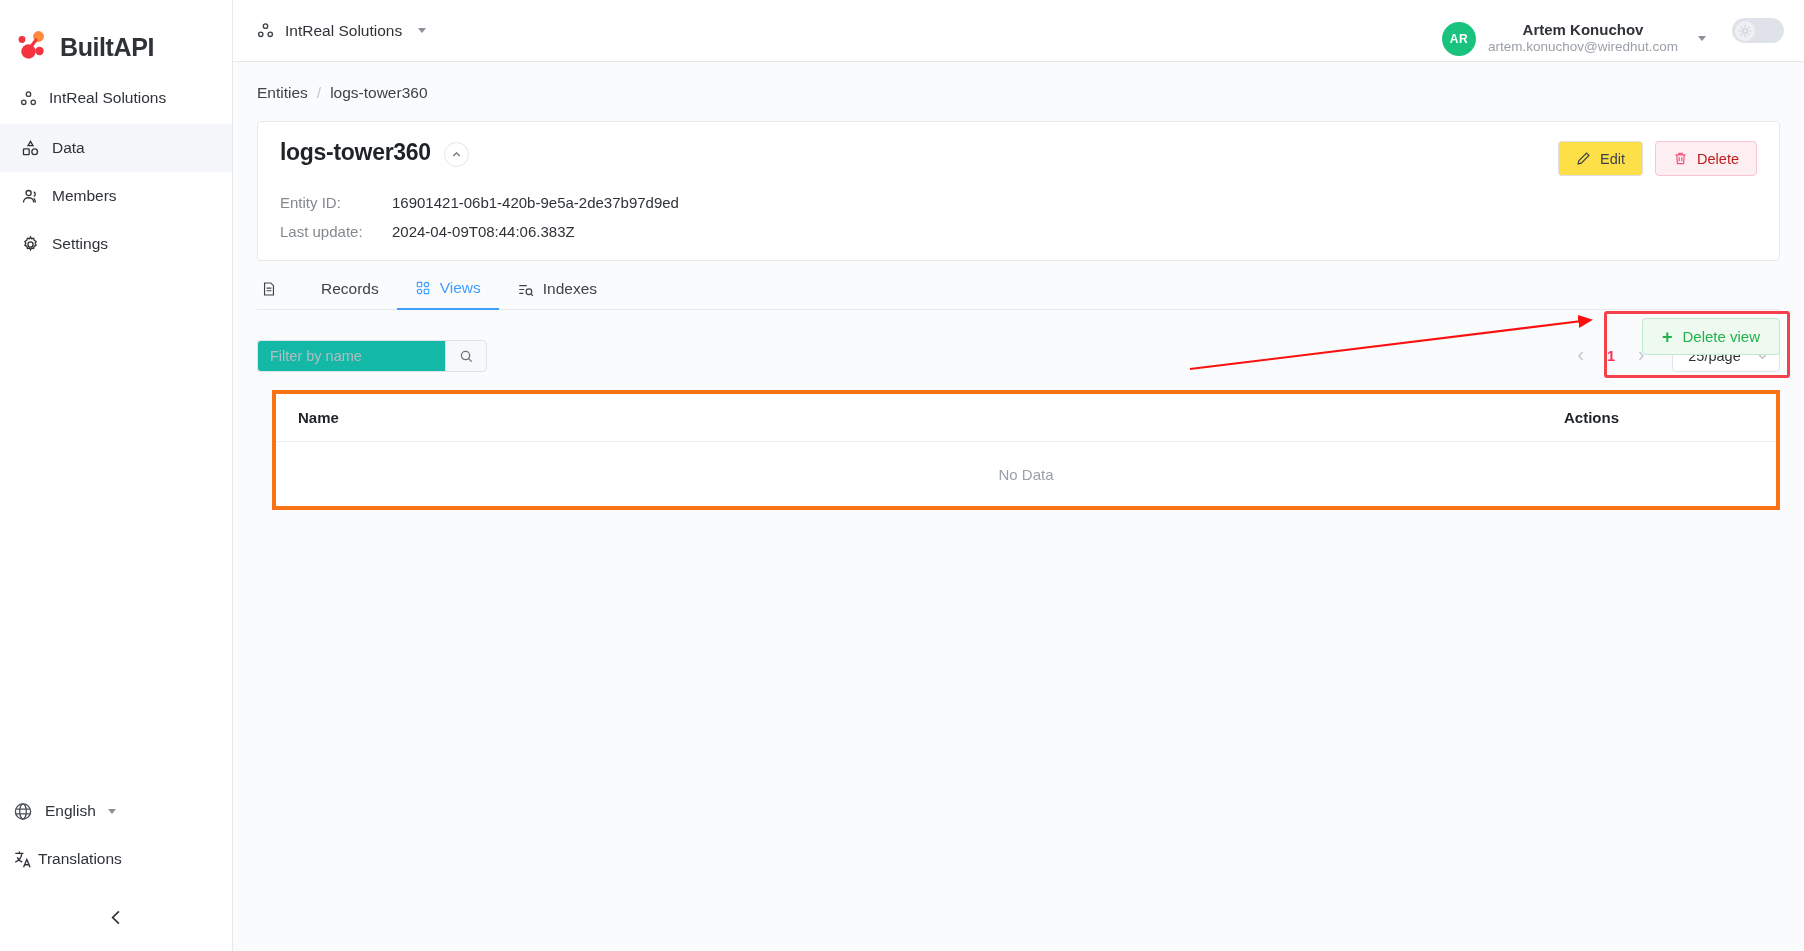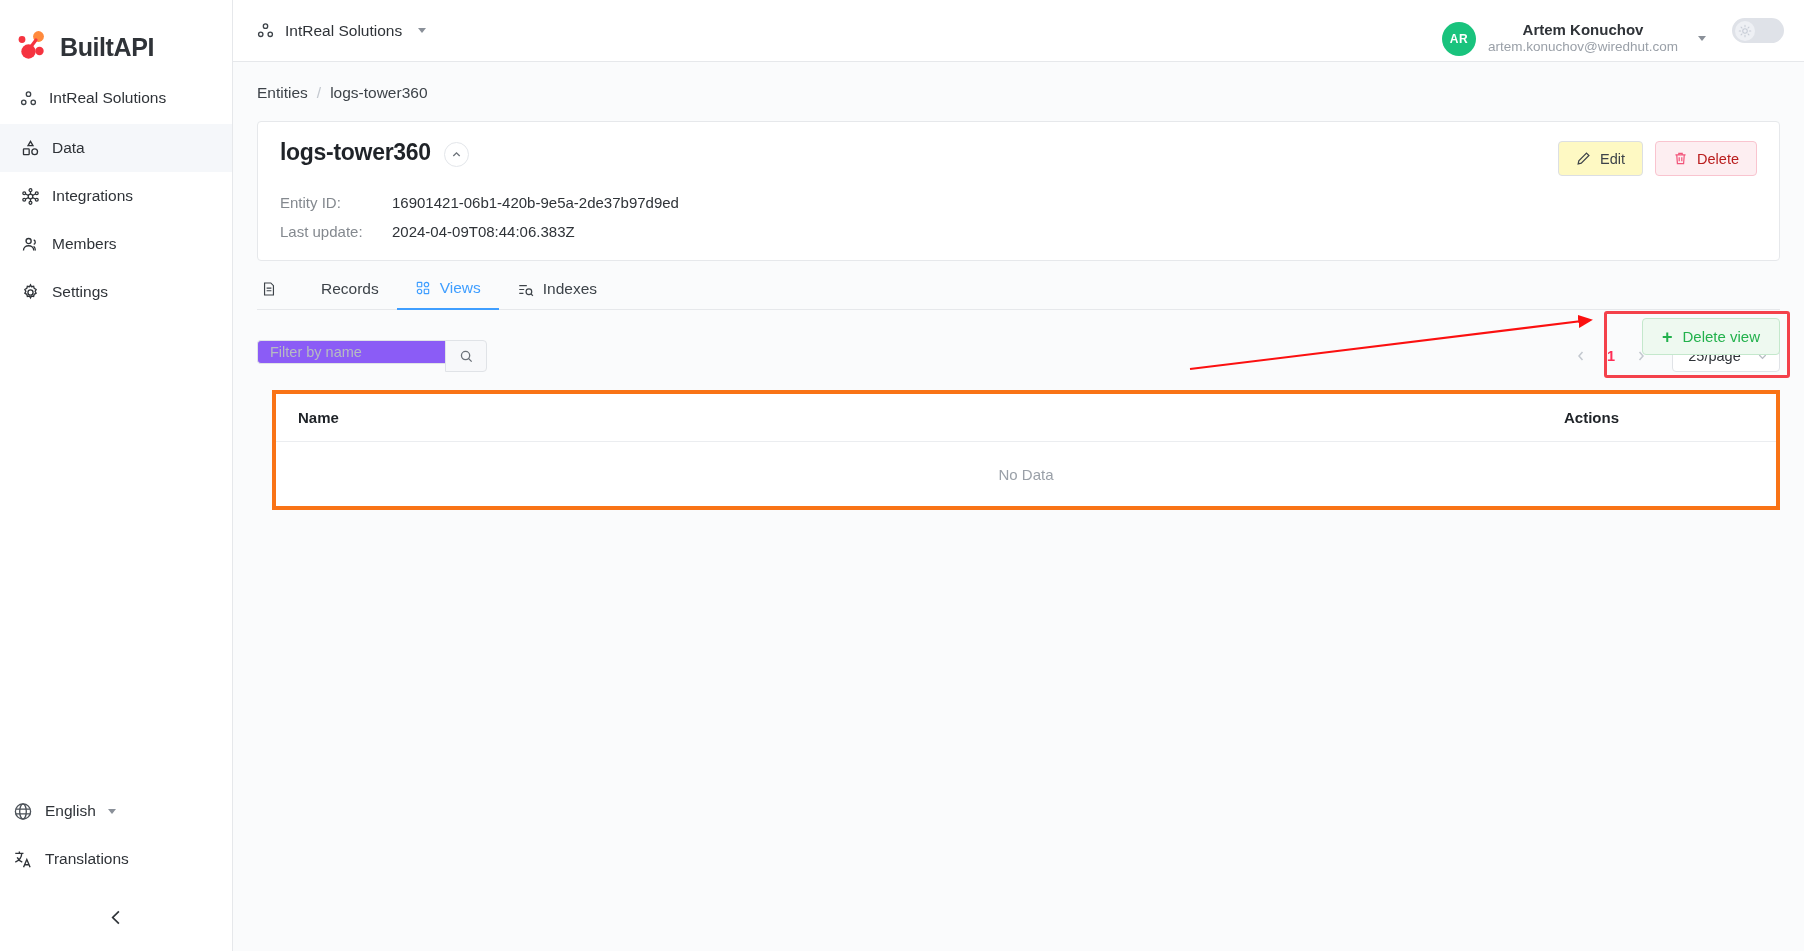--- a/index.html
+++ b/index.html
@@ -45,21 +45,21 @@
 
   .side-bottom {
     margin-top: auto; display: flex; flex-direction: column;
     padding-bottom: 6px;
   }
   .side-lang {
     height: 48px; display:flex; align-items:center; gap: 12px;
     padding-left: 13px; cursor: pointer; color:#2f3338; font-size:15.5px;
   }
   .side-trans {
-    height: 48px; display:flex; align-items:center; gap: 12px;
+    height: 48px; display:flex; align-items:center; gap: 5px;
     padding-left: 13px; cursor: pointer; color:#2f3338; font-size:15.5px;
   }
   .collapse-btn {
     height: 56px; display:flex; align-items:center; justify-content:center;
     cursor: pointer; margin-top: 6px;
   }
   .caret-sm {
     width:0;height:0;border-left:4.5px solid transparent;border-right:4.5px solid transparent;
     border-top:5px solid #8a9099; display:inline-block;
   }
@@ -117,21 +117,21 @@
   }
   .collapse-circle {
     width: 25px; height: 25px; border-radius: 50%; border: 1px solid #e3e6ea;
     background:#fff; display:flex; align-items:center; justify-content:center;
     margin-left: 13px; margin-top: 1px; cursor:pointer; flex:0 0 25px;
   }
   .card-actions { margin-left:auto; display:flex; gap: 12px; }
   .btn {
     display:flex; align-items:center; gap: 9px; height: 35px;
     padding: 0 17px; border-radius: 4px; font-size: 14.5px; cursor:pointer;
-    border: 1px solid #dcdfe3; background:#fef9c3; color:#3d4349;
+    border: 1px solid #dcdfe3; background:#fde047; color:#3d4349;
   }
   .btn-delete {
     background: #fdeef1; border-color: #f9c4cf; color: #b91c1c;
   }
   .kv { margin-top: 18px; display:flex; font-size: 15px; }
   .kv .k { width: 112px; color: #84898f; flex: 0 0 112px; }
   .kv .v { color: #2f3338; }
   .kv.second { margin-top: 12px; }
 
   
@@ -143,23 +143,23 @@
     padding: 0 18px 11px 18px; font-size: 15.5px; color: #3d4349;
     cursor:pointer; position: relative; top: 1px;
   }
   .tab:first-child { padding-left: 4px; gap: 44px; }
   .tab.active { color: #3f9eff; border-bottom: 2px solid #3f9eff; }
 
   
   .toolbar { display:flex; align-items:center; margin-top: 30px; }
   .filter-group { display:flex; }
   .filter-input {
-    width: 188px; height: 24px; border: 1px solid #e0e3e7; border-right: none;
+    width: 188px; height: 32px; border: 1px solid #e0e3e7; border-right: none;
     border-radius: 4px 0 0 4px; padding: 0 12px; font-size: 14.5px;
-    color:#2f3338; background: #8b5cf6; outline: none;
+    color:#2f3338; background: #14b8a6; outline: none;
     font-family: "Liberation Sans", sans-serif;
   }
   .filter-input::placeholder { color: #b6bbc2; }
   .filter-btn {
     width: 42px; height: 32px; border: 1px solid #e0e3e7; border-radius: 0 4px 4px 0;
     background: #f7f8fa; display:flex; align-items:center; justify-content:center;
     cursor:pointer;
   }
   .toolbar-right { margin-left:auto; display:flex; align-items:center; gap: 0; }
   .pager { display:flex; align-items:center; gap: 4px; }
@@ -242,35 +242,20 @@
         <span class="nav-ico">
           <svg width="19" height="19" viewBox="0 0 20 20" fill="none" stroke="#2f3338" stroke-width="1.4">
             <path d="M10 2.5 L12.6 7 H7.4 Z"></path>
               <rect x="2.6" y="10.4" width="6" height="6" rx="0.6"></rect>
               <circle cx="14.4" cy="13.4" r="3"></circle>
           </svg>
         </span>
         <span>Data</span>
       </div>
 
-      <div class="nav-item">
-        <span class="nav-ico">
-          <svg width="19" height="19" viewBox="0 0 20 20" fill="none" stroke="#2f3338" stroke-width="1.3">
-            <circle cx="10" cy="10" r="2.4"></circle>
-            <circle cx="10" cy="3.3" r="1.5"></circle>
-              <circle cx="10" cy="16.7" r="1.5"></circle>
-            <circle cx="3.4" cy="6.6" r="1.5"></circle>
-              <circle cx="16.6" cy="6.6" r="1.5"></circle>
-            <circle cx="3.4" cy="13.4" r="1.5"></circle>
-              <circle cx="16.6" cy="13.4" r="1.5"></circle>
-            <path d="M10 4.8v2.8M10 12.4v2.8M4.8 7.4l3 1.4M12.2 11.2l3 1.4M4.8 12.6l3-1.4M12.2 8.8l3-1.4"></path>
-          </svg>
-        </span>
-        <span>Integrations</span>
-      </div>
 
       <div class="nav-item">
         <span class="nav-ico">
           <svg width="19" height="19" viewBox="0 0 20 20" fill="none" stroke="#2f3338" stroke-width="1.4">
             <circle cx="8" cy="6.4" r="2.7"></circle>
             <path d="M2.6 16.2c0-3 2.4-4.9 5.4-4.9s5.4 1.9 5.4 4.9"></path>
             <path d="M13.4 5.1a2.6 2.6 0 0 1 0 4.8M15.1 16.2c0-2.3-.7-3.6-1.8-4.4"></path>
           </svg>
         </span>
         <span>Members</span>

